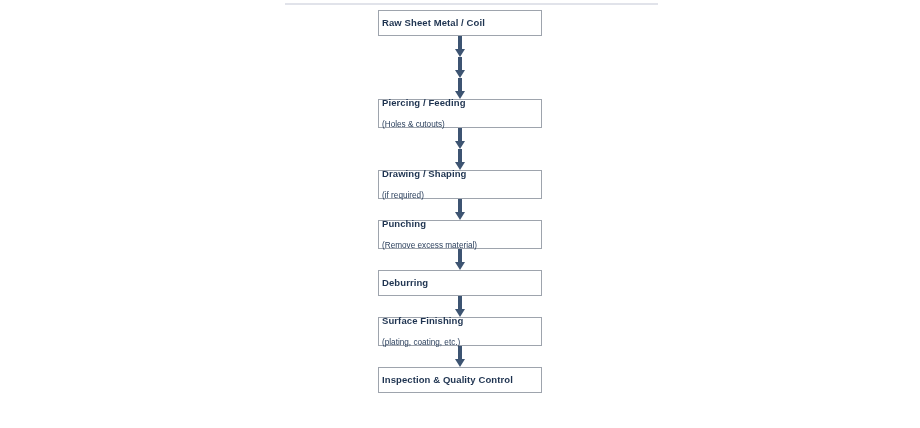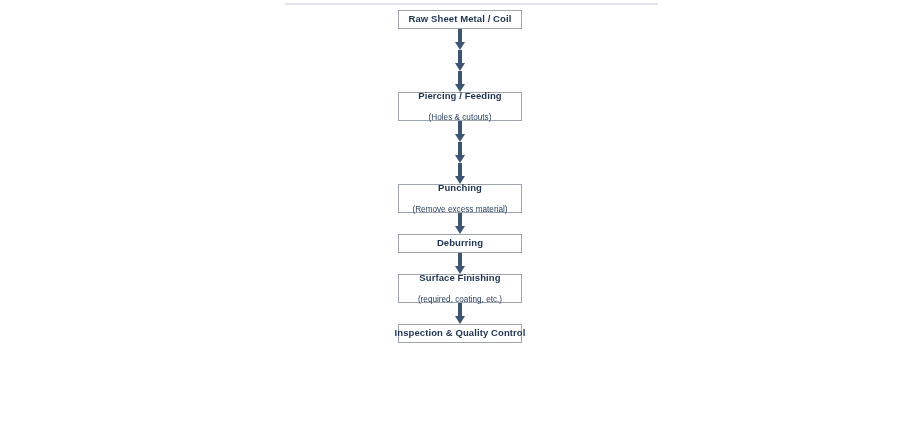--- a/index.html
+++ b/index.html
@@ -41,32 +41,32 @@
     left: 388px;
     top: 10px;
     width: 144px;
     display: flex;
     flex-direction: column;
     align-items: center;
   }
 
   .node {
     box-sizing: border-box;
-    width: 124px;
+    width: 164px;
     background: #ffffff;
     border: 1px solid #9ea4ad;
     border-right-color: #9ea4ad;
     border-bottom-color: #9ea4ad;
     text-align: center;
     color: #1e3350;
-    padding: 2px 3px;
+    padding: 12px 3px;
     display: flex;
     flex-direction: column;
     justify-content: center;
-    align-items: center;
+    align-items: flex-start;
     line-height: 1.12;
   }
   .node.single { height: 19px; }
   .node.double { height: 29px; }
 
   .node .title {
     font-size: 9.5px;
     font-weight: bold;
     color: #1e3350;
     letter-spacing: 0.01em;
@@ -135,20 +135,24 @@
         <div class="sub">(Holes &amp; cutouts)</div>
       </div>
       <div class="connector">
         <div class="stem"></div>
         <div class="head"></div>
       </div>
       <div class="connector">
         <div class="stem"></div>
         <div class="head"></div>
       </div>
+      <div class="node double">
+        <div class="title">Drawing / Shaping</div>
+        <div class="sub">(if required)</div>
+      </div>
       <div class="connector">
         <div class="stem"></div>
         <div class="head"></div>
       </div>
       <div class="node double">
         <div class="title">Punching</div>
         <div class="sub">(Remove excess material)</div>
       </div>
       <div class="connector">
         <div class="stem"></div>
@@ -156,21 +160,21 @@
       </div>
       <div class="node single">
         <div class="title">Deburring</div>
       </div>
       <div class="connector">
         <div class="stem"></div>
         <div class="head"></div>
       </div>
       <div class="node double">
         <div class="title">Surface Finishing</div>
-        <div class="sub">(required, coating, etc.)</div>
+        <div class="sub">(plating, coating, etc.)</div>
       </div>
       <div class="connector">
         <div class="stem"></div>
         <div class="head"></div>
       </div>
       <div class="node single">
         <div class="title">Inspection &amp; Quality Control</div>
       </div>
     </div>
 

